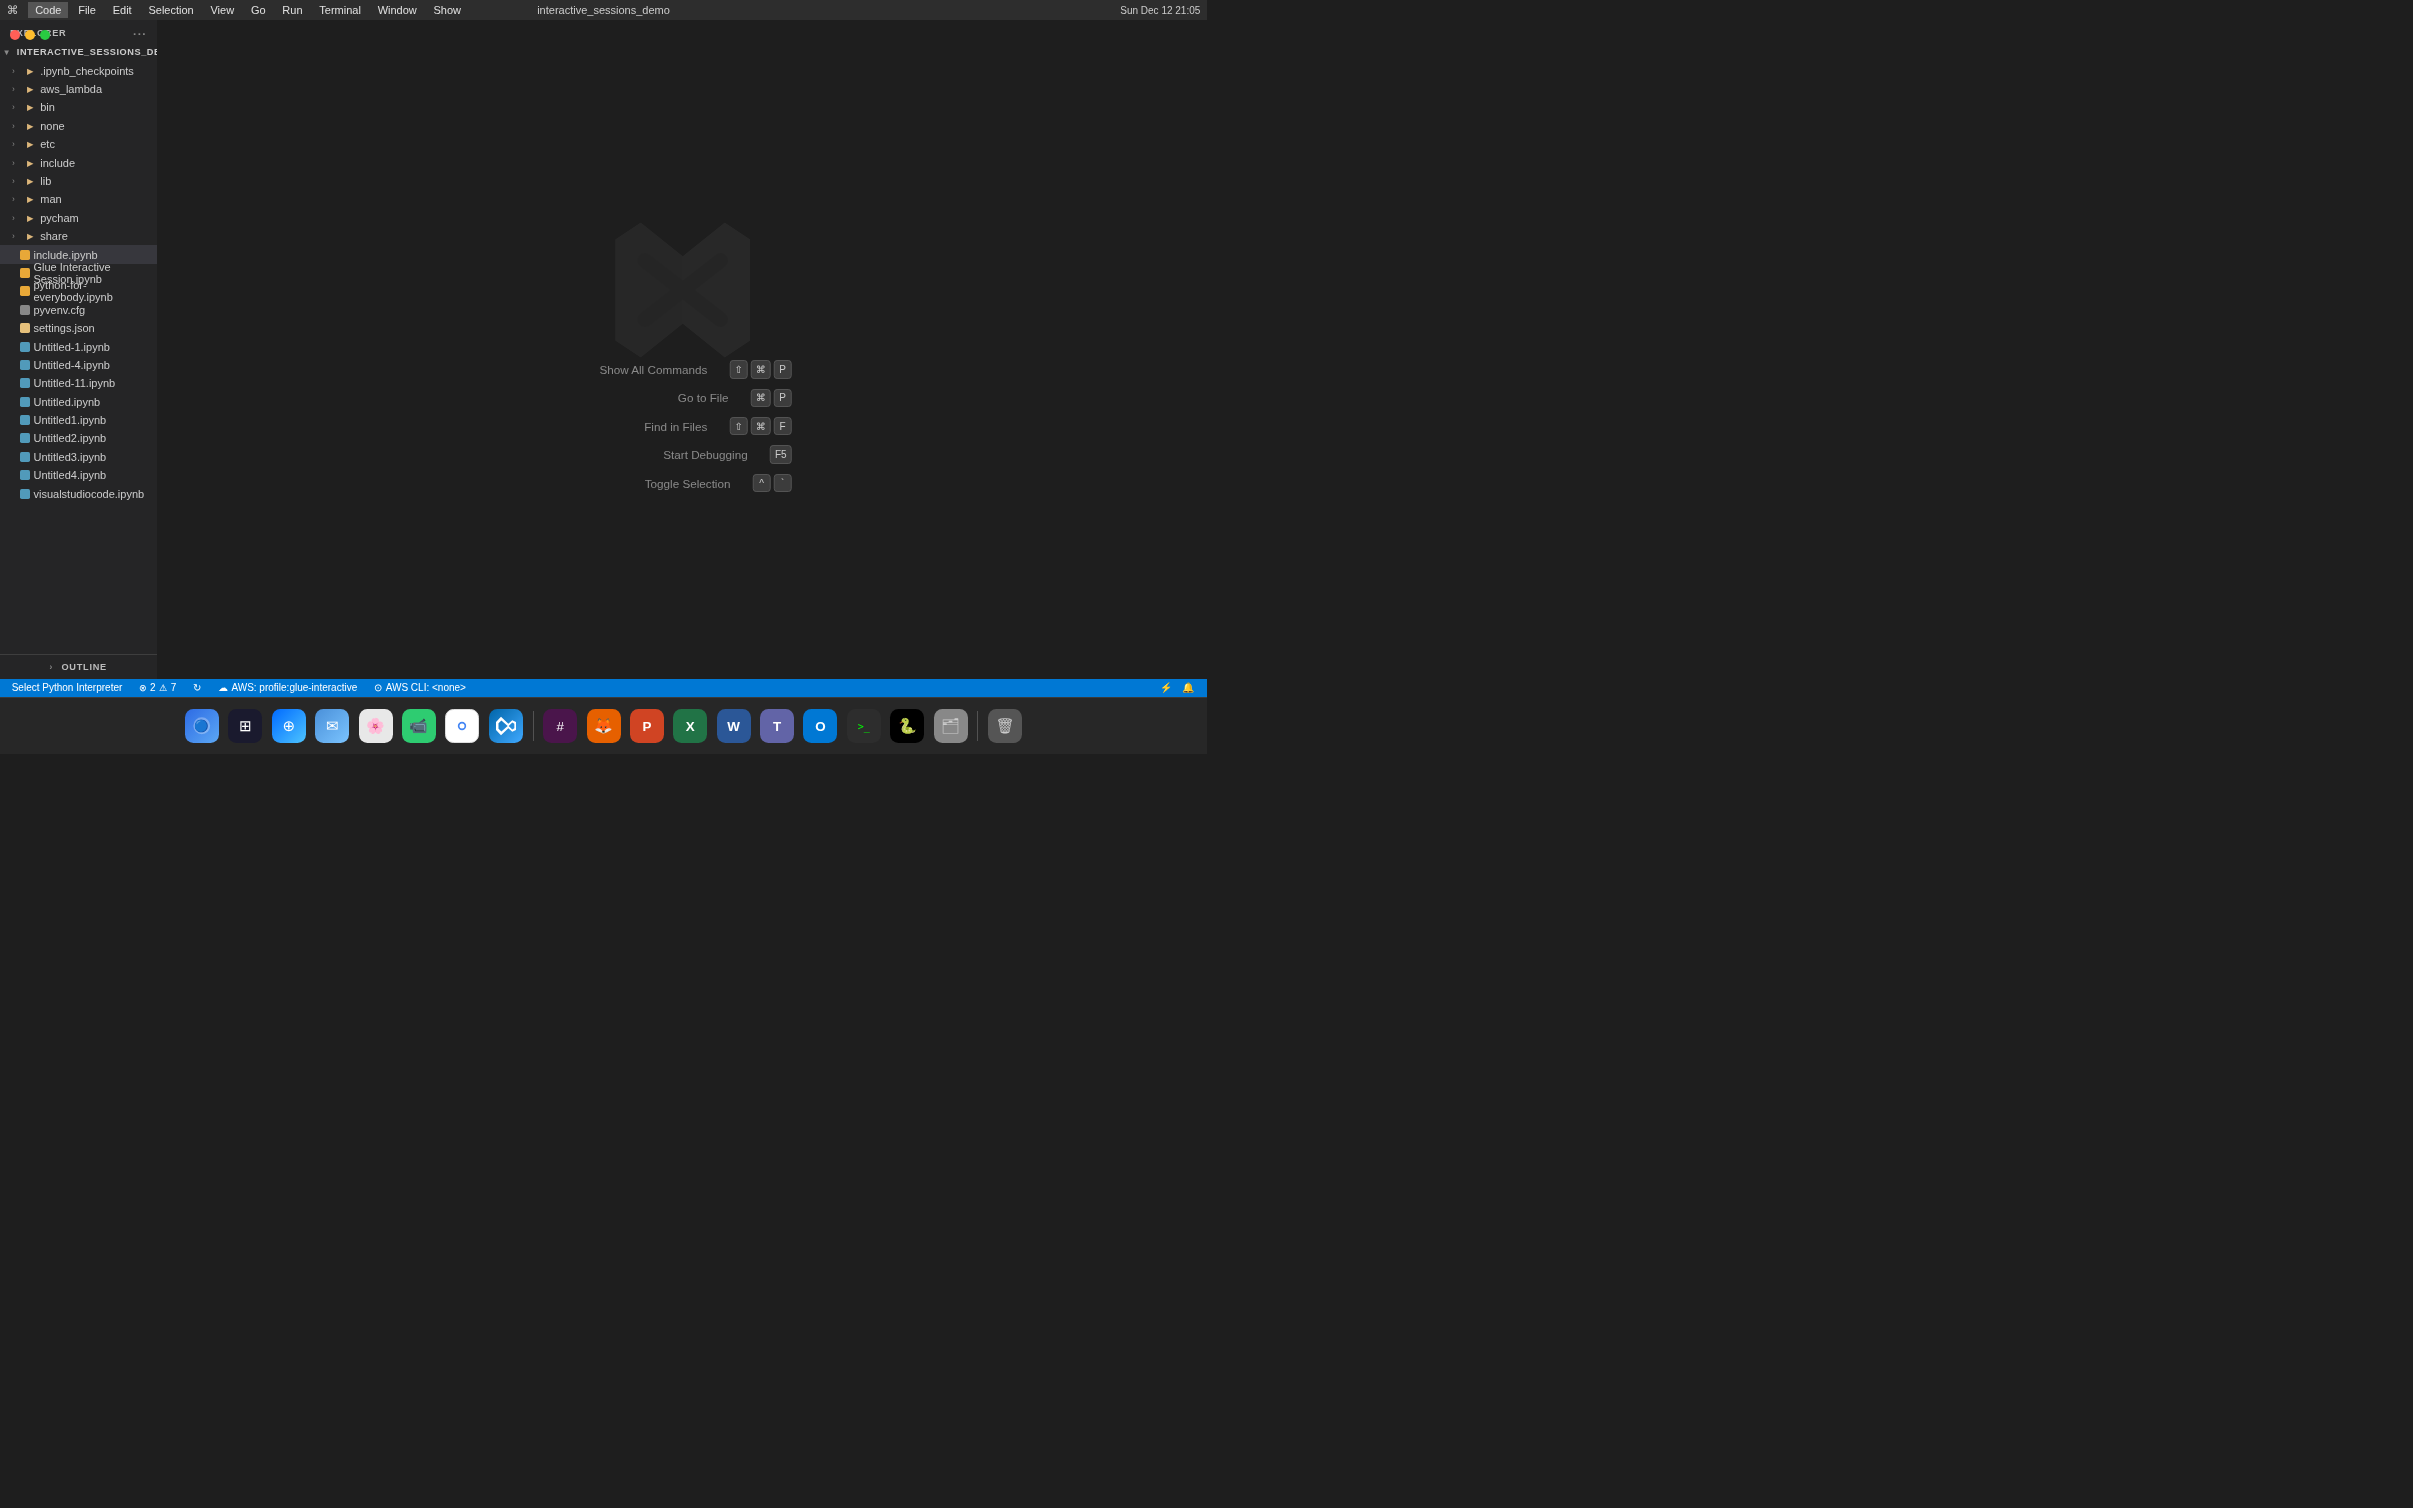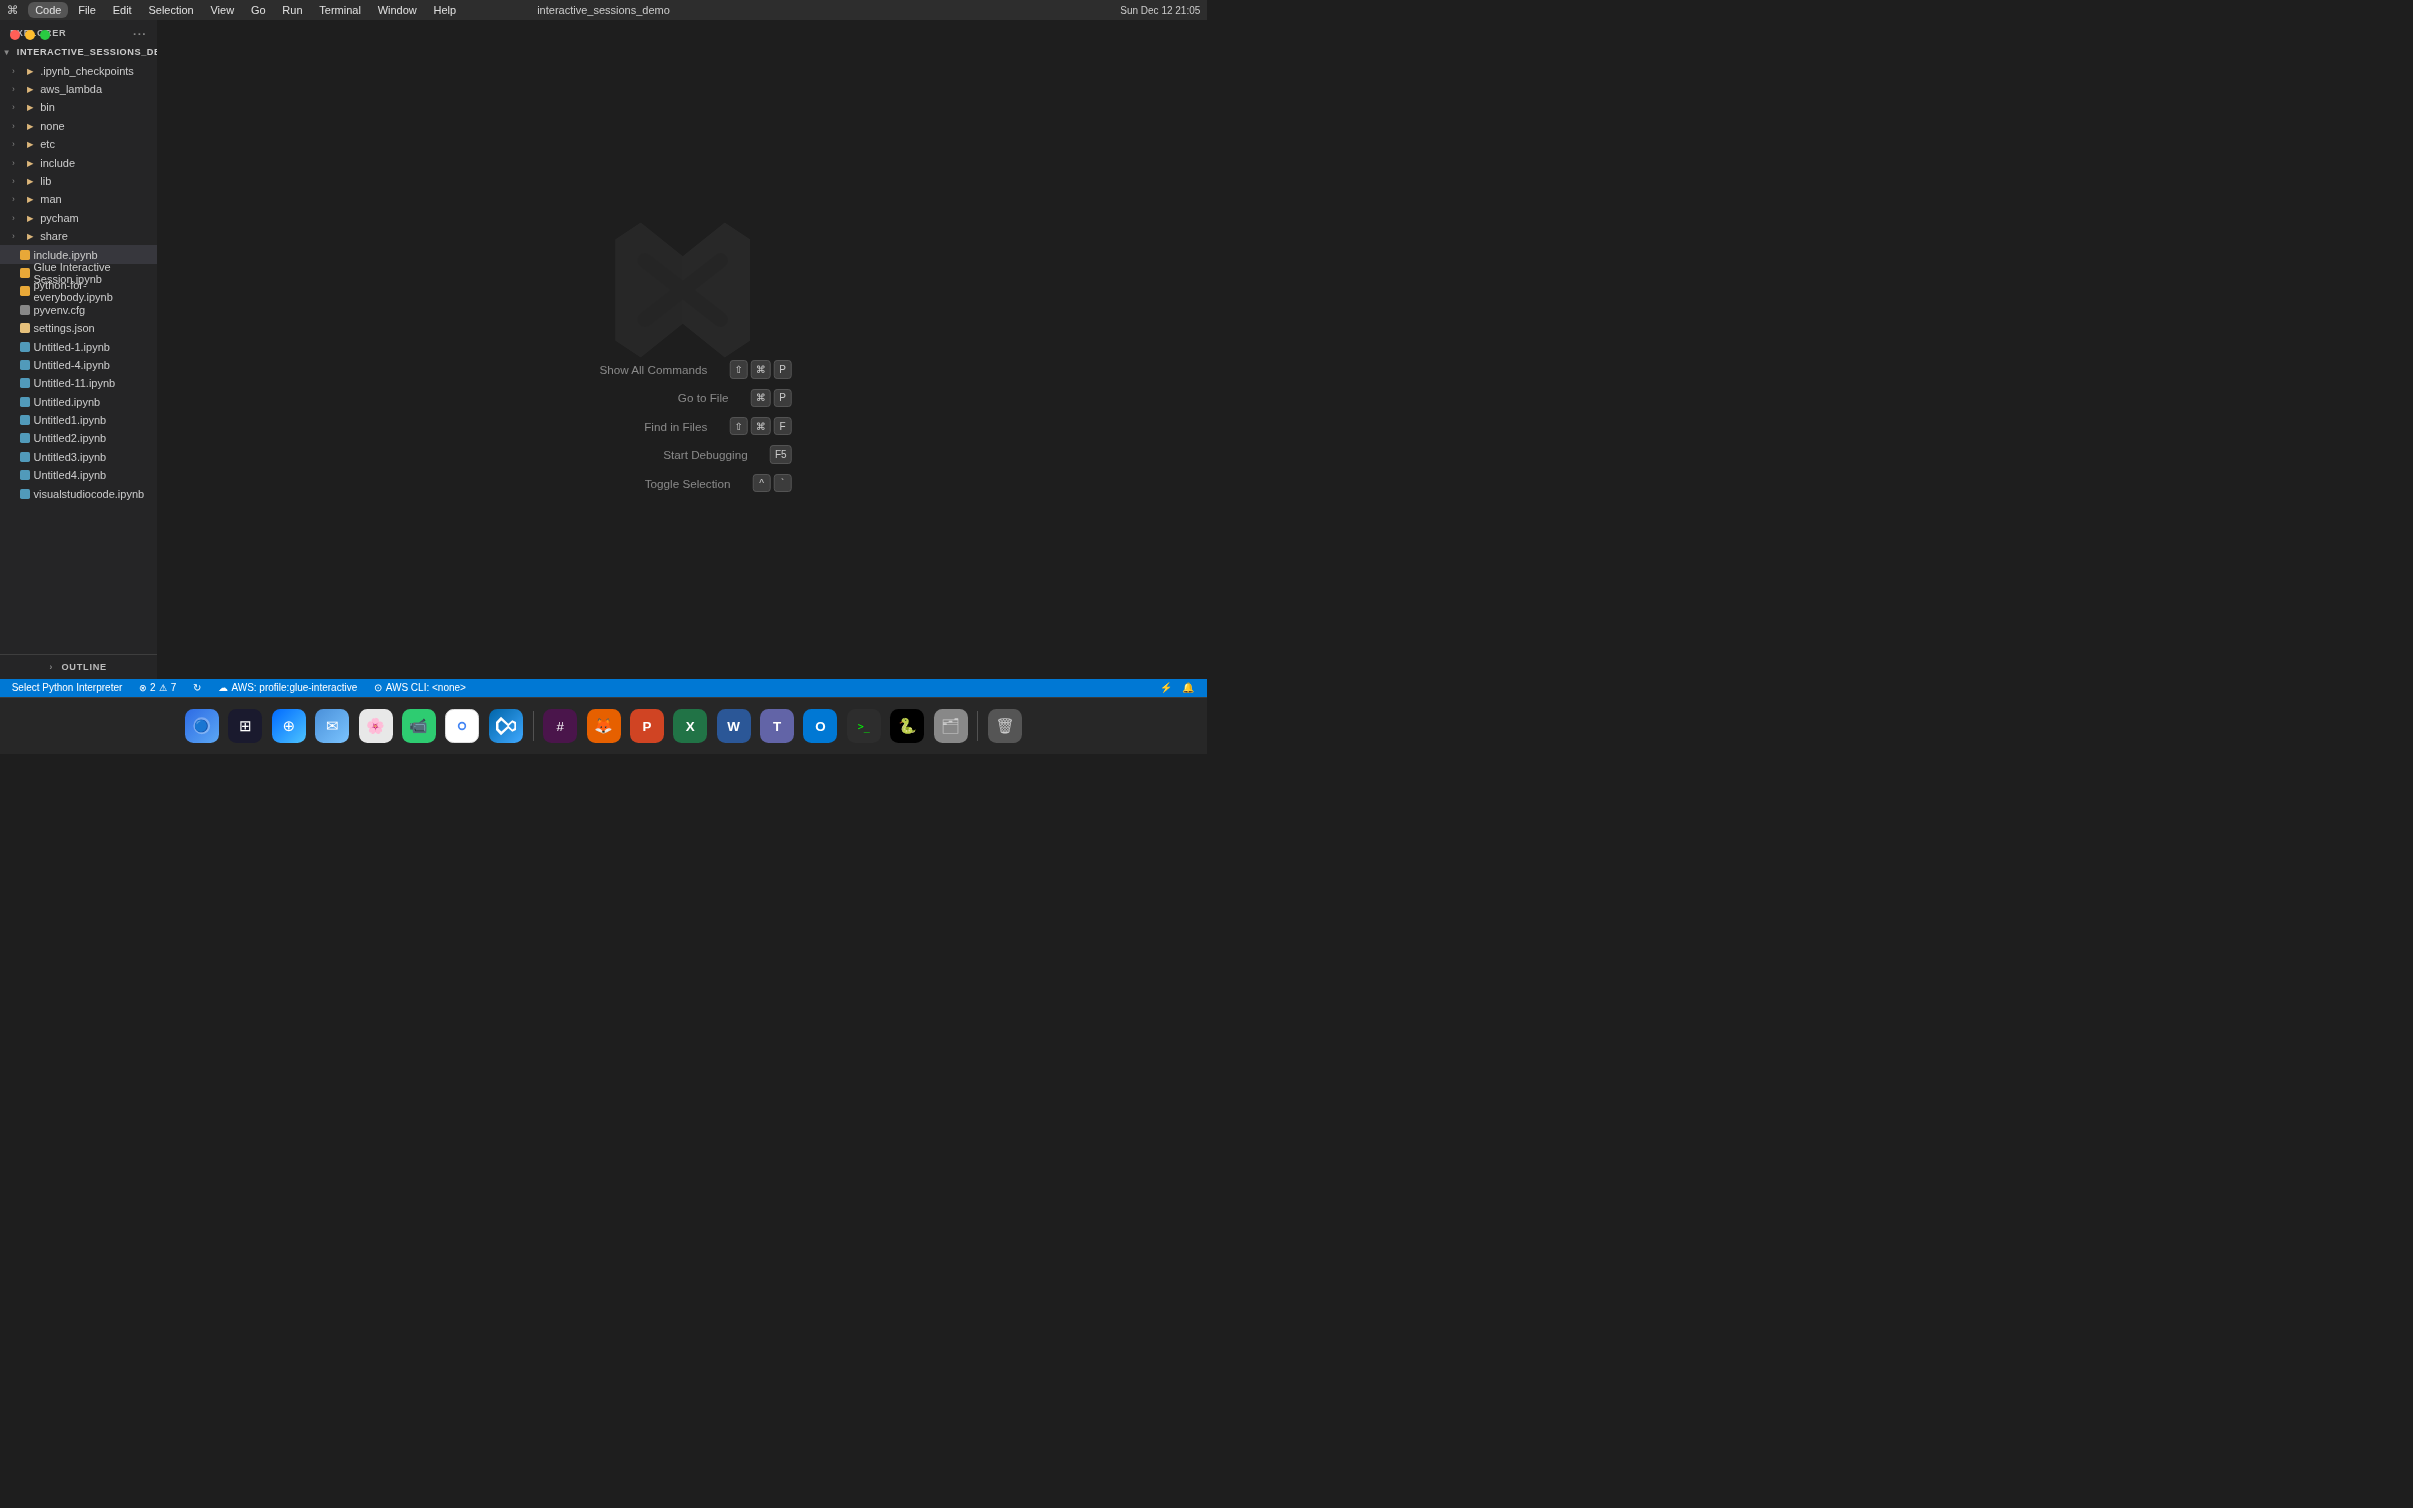--- a/index.html
+++ b/index.html
@@ -32,21 +32,21 @@
     }
     .menubar-left .apple-logo {
       font-size: 11.7px;
       margin-right: 6.7px;
       color: #ccc;
     }
     .menubar-item {
       padding: 1.7px 6.7px;
       font-size: 11px;
       color: #e0e0e0;
-      border-radius: 6px;
+      border-radius: 0;
       cursor: pointer;
       white-space: nowrap;
     }
     .menubar-item.active {
       background: #555;
     }
     .menubar-center {
       position: absolute;
       left: 50%;
       transform: translateX(-50%);
@@ -356,21 +356,21 @@
     <span class="apple-logo">⌘</span>
     <span class="menubar-item active">Code</span>
     <span class="menubar-item">File</span>
     <span class="menubar-item">Edit</span>
     <span class="menubar-item">Selection</span>
     <span class="menubar-item">View</span>
     <span class="menubar-item">Go</span>
     <span class="menubar-item">Run</span>
     <span class="menubar-item">Terminal</span>
     <span class="menubar-item">Window</span>
-    <span class="menubar-item">Help</span>
+    <span class="menubar-item">Show</span>
   </div>
   <div class="menubar-center">interactive_sessions_demo</div>
   <div class="menubar-right">
     <span>Sun Dec 12  21:05</span>
   </div>
 </div>
 
 <div class="app-container">
 
   <div class="traffic-lights">

